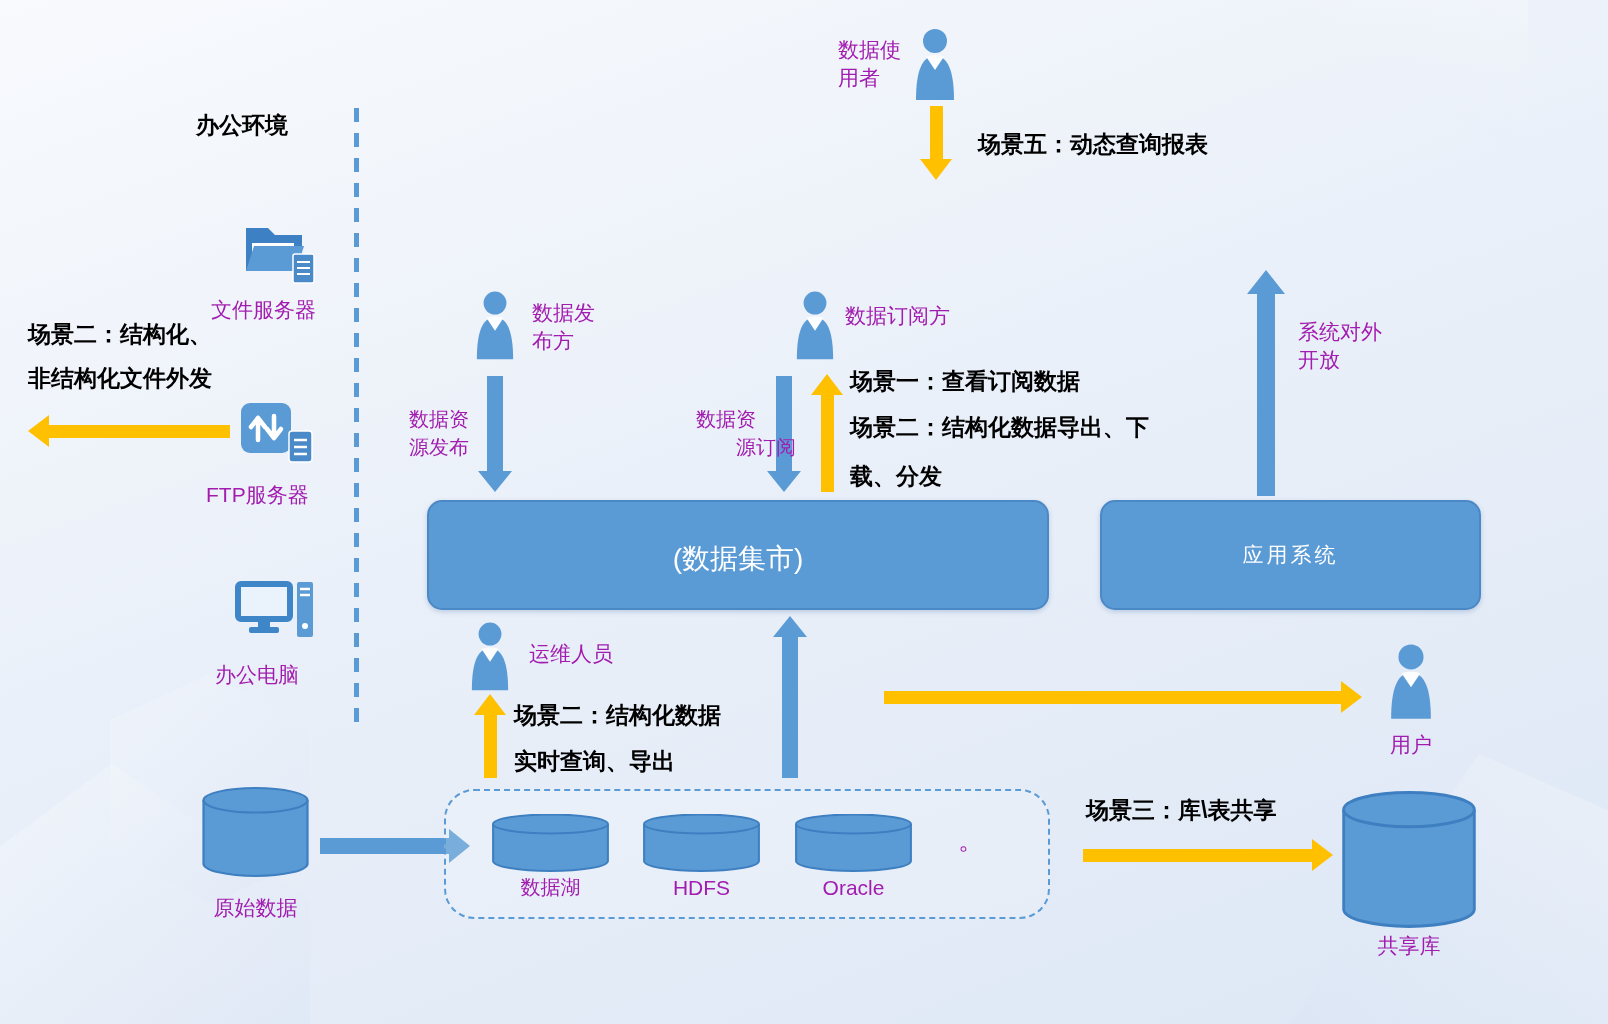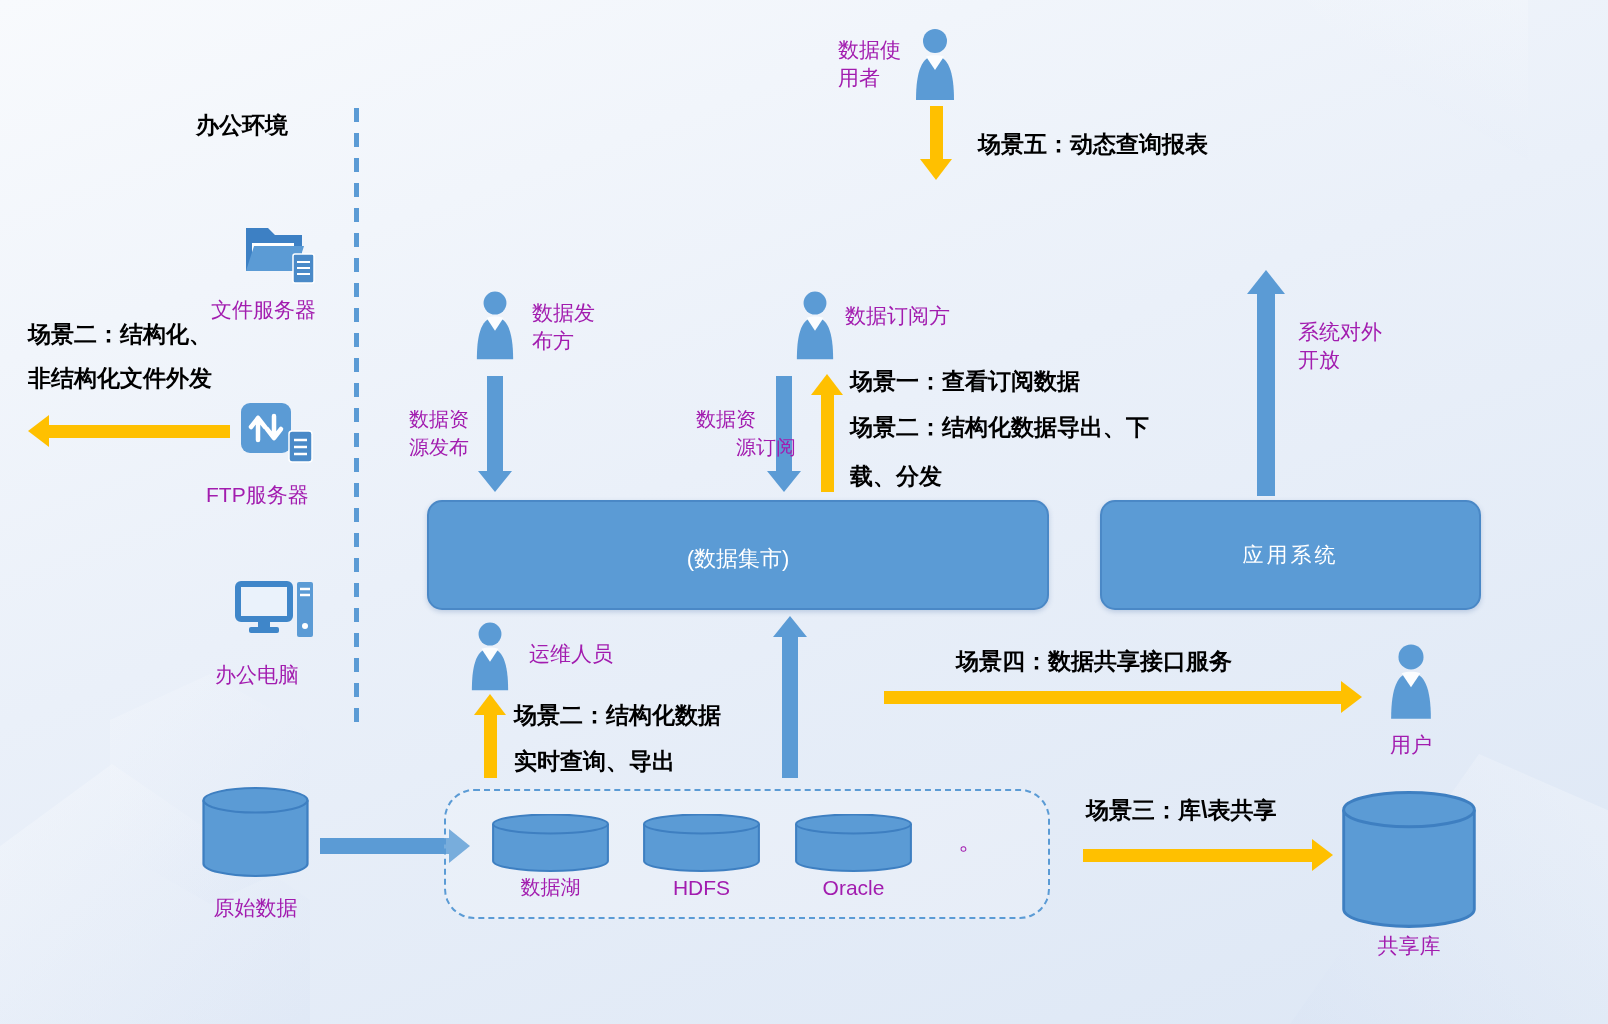--- a/index.html
+++ b/index.html
@@ -28,21 +28,21 @@
   .abs{position:absolute;}
   .label{position:absolute;font-size:21px;color:#a21caf;line-height:28px;white-space:nowrap;}
   .label.small{font-size:20px;line-height:27px;}
   .label.bold{font-weight:700;font-size:23px;color:#000;line-height:30px;}
   .label.center{text-align:center;}
 
   .box{position:absolute;background:#5b9bd5;border:2px solid #4a88c6;border-radius:15px;
     display:flex;flex-direction:column;align-items:center;justify-content:center;
     color:#ffffff;box-shadow:0 2px 5px rgba(60,100,160,.25);}
   .box .bt{font-size:26px;letter-spacing:2px;}
-  .box .bt2{font-size:22px;margin-top:8px;}
+  .box .bt2{font-size:28px;margin-top:8px;}
   .box .big{font-size:21px;letter-spacing:3px;}
 
   .divider{position:absolute;width:5px;
     background:repeating-linear-gradient(to bottom,#5b9bd5 0 14px,transparent 14px 25px);}
 
   .dashedbox{position:absolute;border:2px dashed #5b9bd5;border-radius:30px;background:rgba(255,255,255,.18);}
 
   
   .arrow{position:absolute;display:flex;}
   .arrow.v{flex-direction:column;align-items:center;}
@@ -208,21 +208,20 @@
       <div class="shaft"></div>
   </div>
   <div class="label bold" style="left:514px;top:700px;">场景二：结构化数据</div>
   <div class="label bold" style="left:514px;top:746px;">实时查询、导出</div>
 
   <div class="arrow v up blue" style="left:773px;top:616px;width:34px;height:162px;">
     <div class="head"></div>
       <div class="shaft"></div>
   </div>
 
-  <div class="label bold" style="left:956px;top:646px;">场景四：数据共享接口服务</div>
   <div class="arrow h right yellow" style="left:884px;top:681px;width:478px;height:32px;">
     <div class="shaft"></div>
       <div class="head"></div>
   </div>
 
   <div class="abs" style="left:1388px;top:643px;width:46px;height:76px;">
     <svg viewBox="0 0 44 72" width="46" height="76">
       <circle cx="22" cy="13" r="12" fill="#5b9bd5"></circle>
       <path d="M22 28 C9 28 3 43 3 72 L41 72 C41 43 35 28 22 28 Z" fill="#5b9bd5"></path>
       <path d="M13 28.5 L22 42 L31 28.5 C28 27.5 25 27.2 22 27.2 C19 27.2 16 27.5 13 28.5 Z" fill="#fbfdff"></path>

